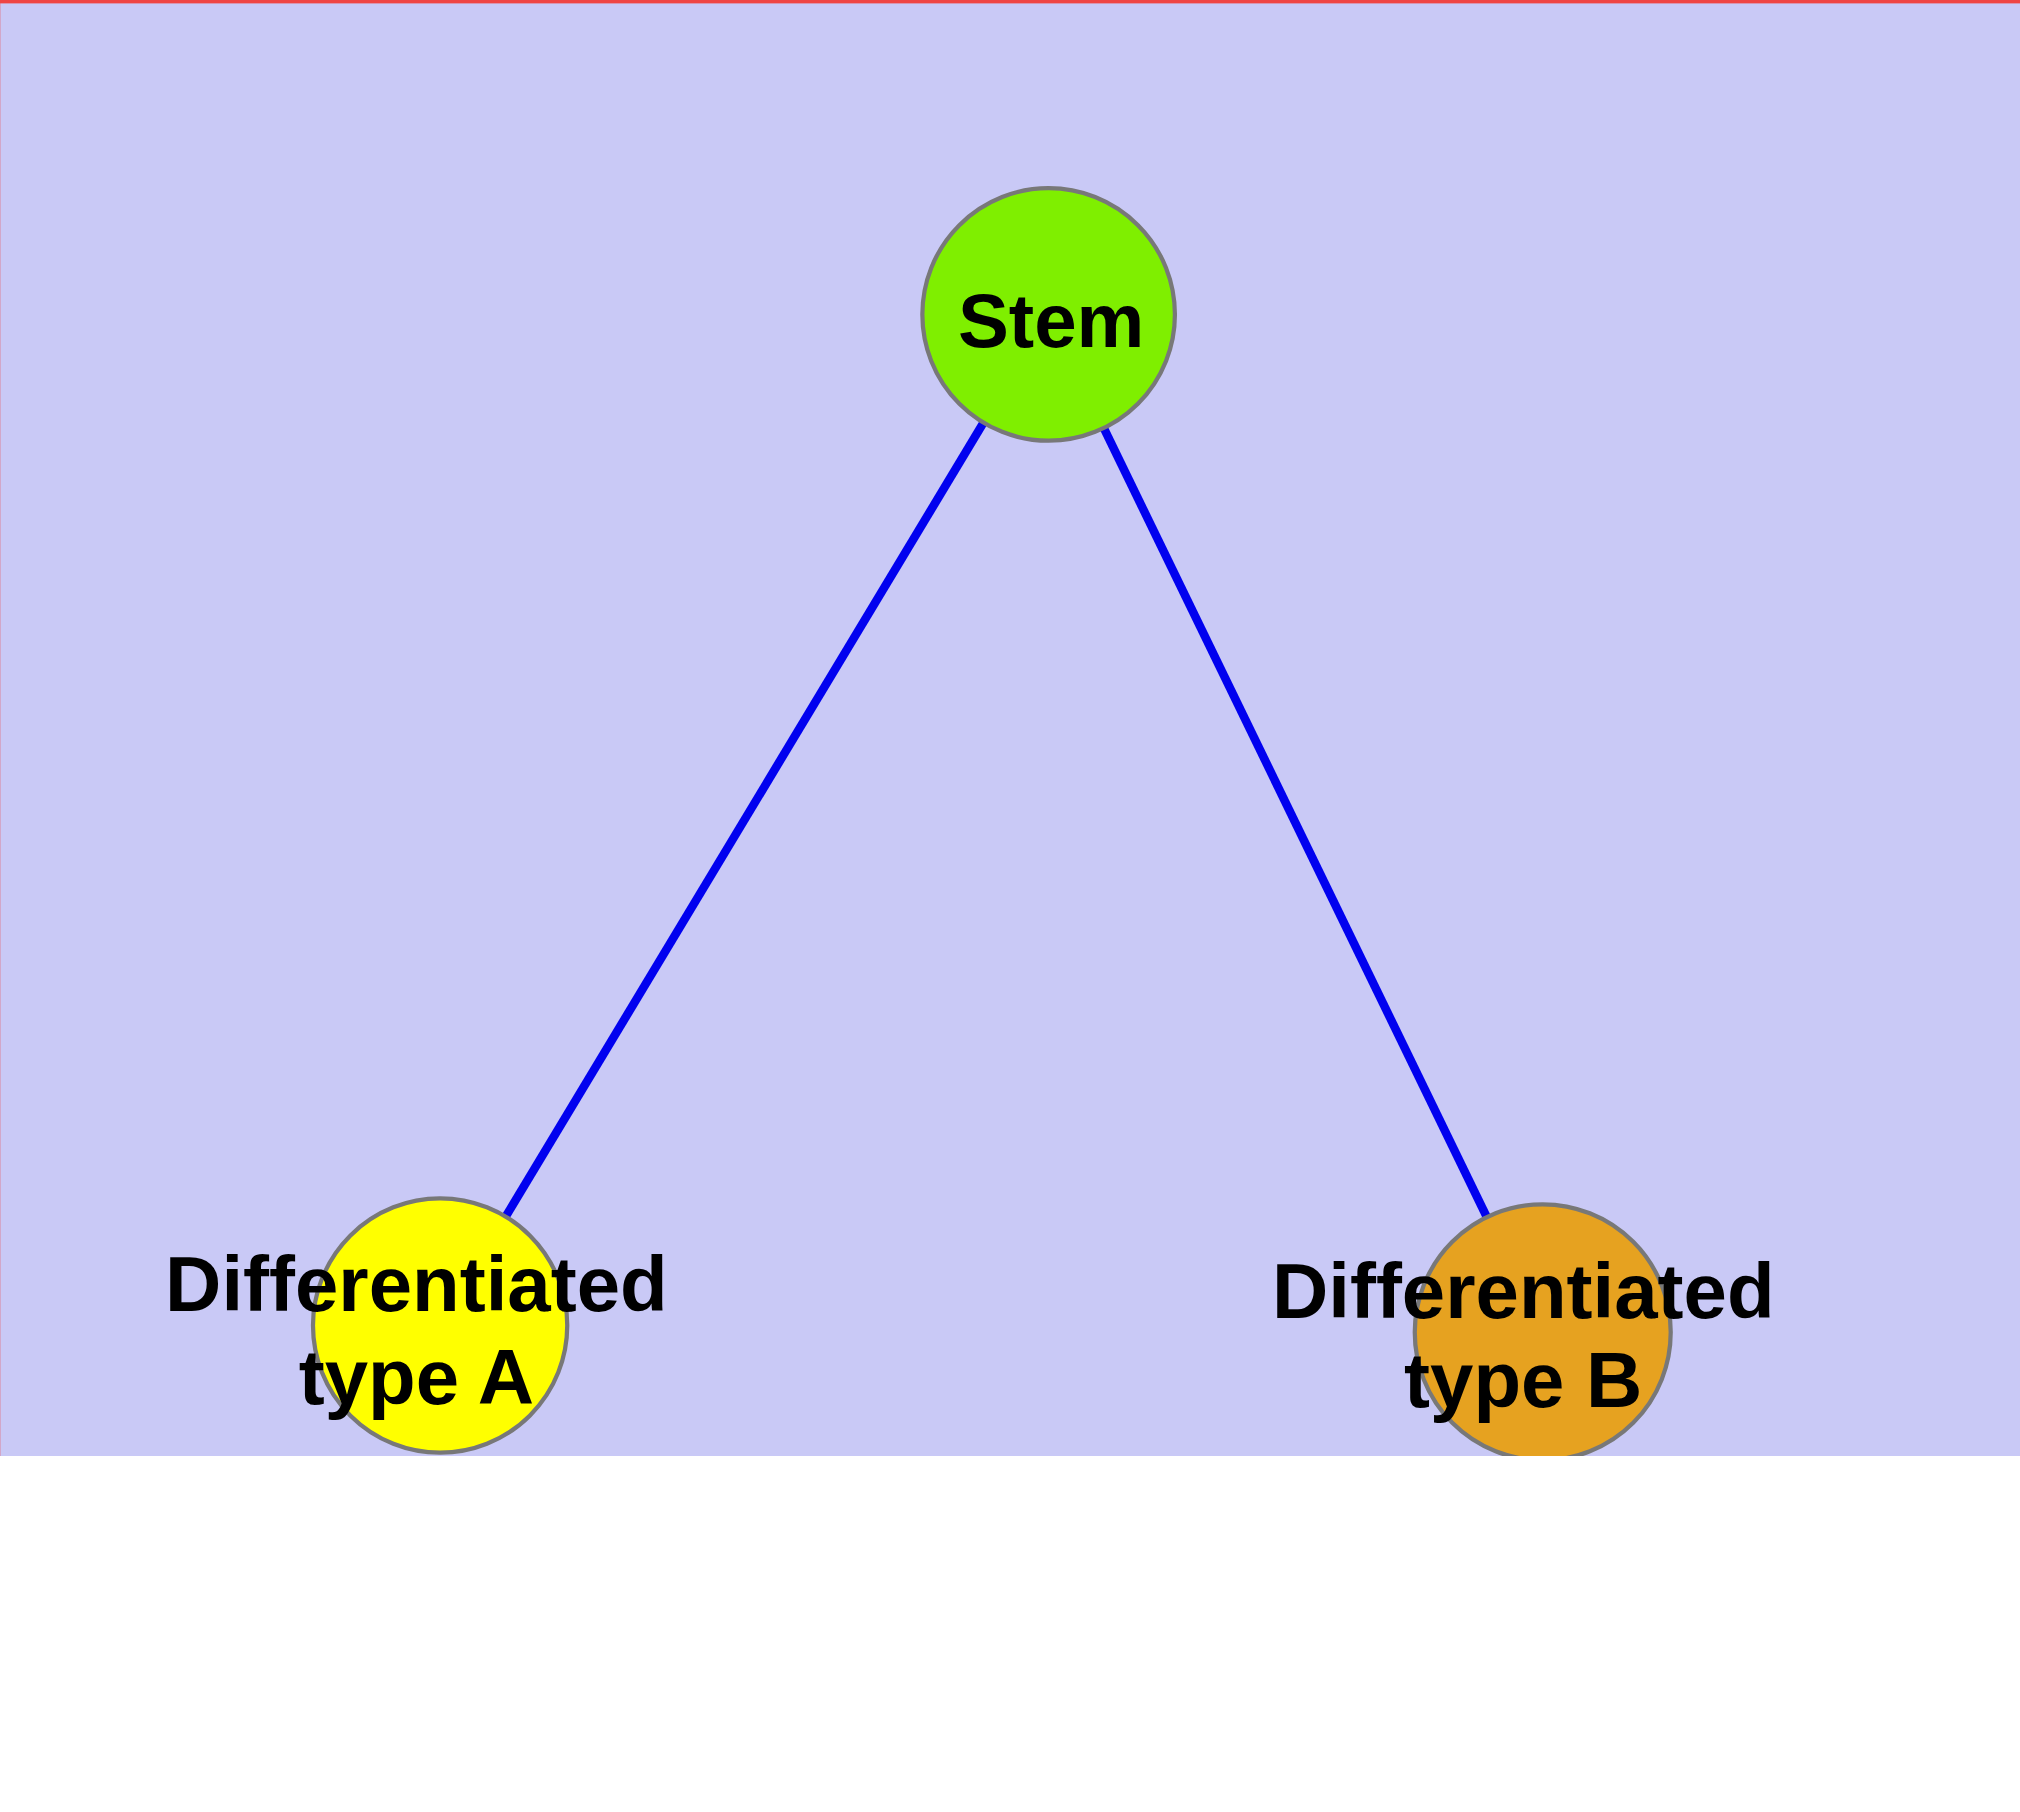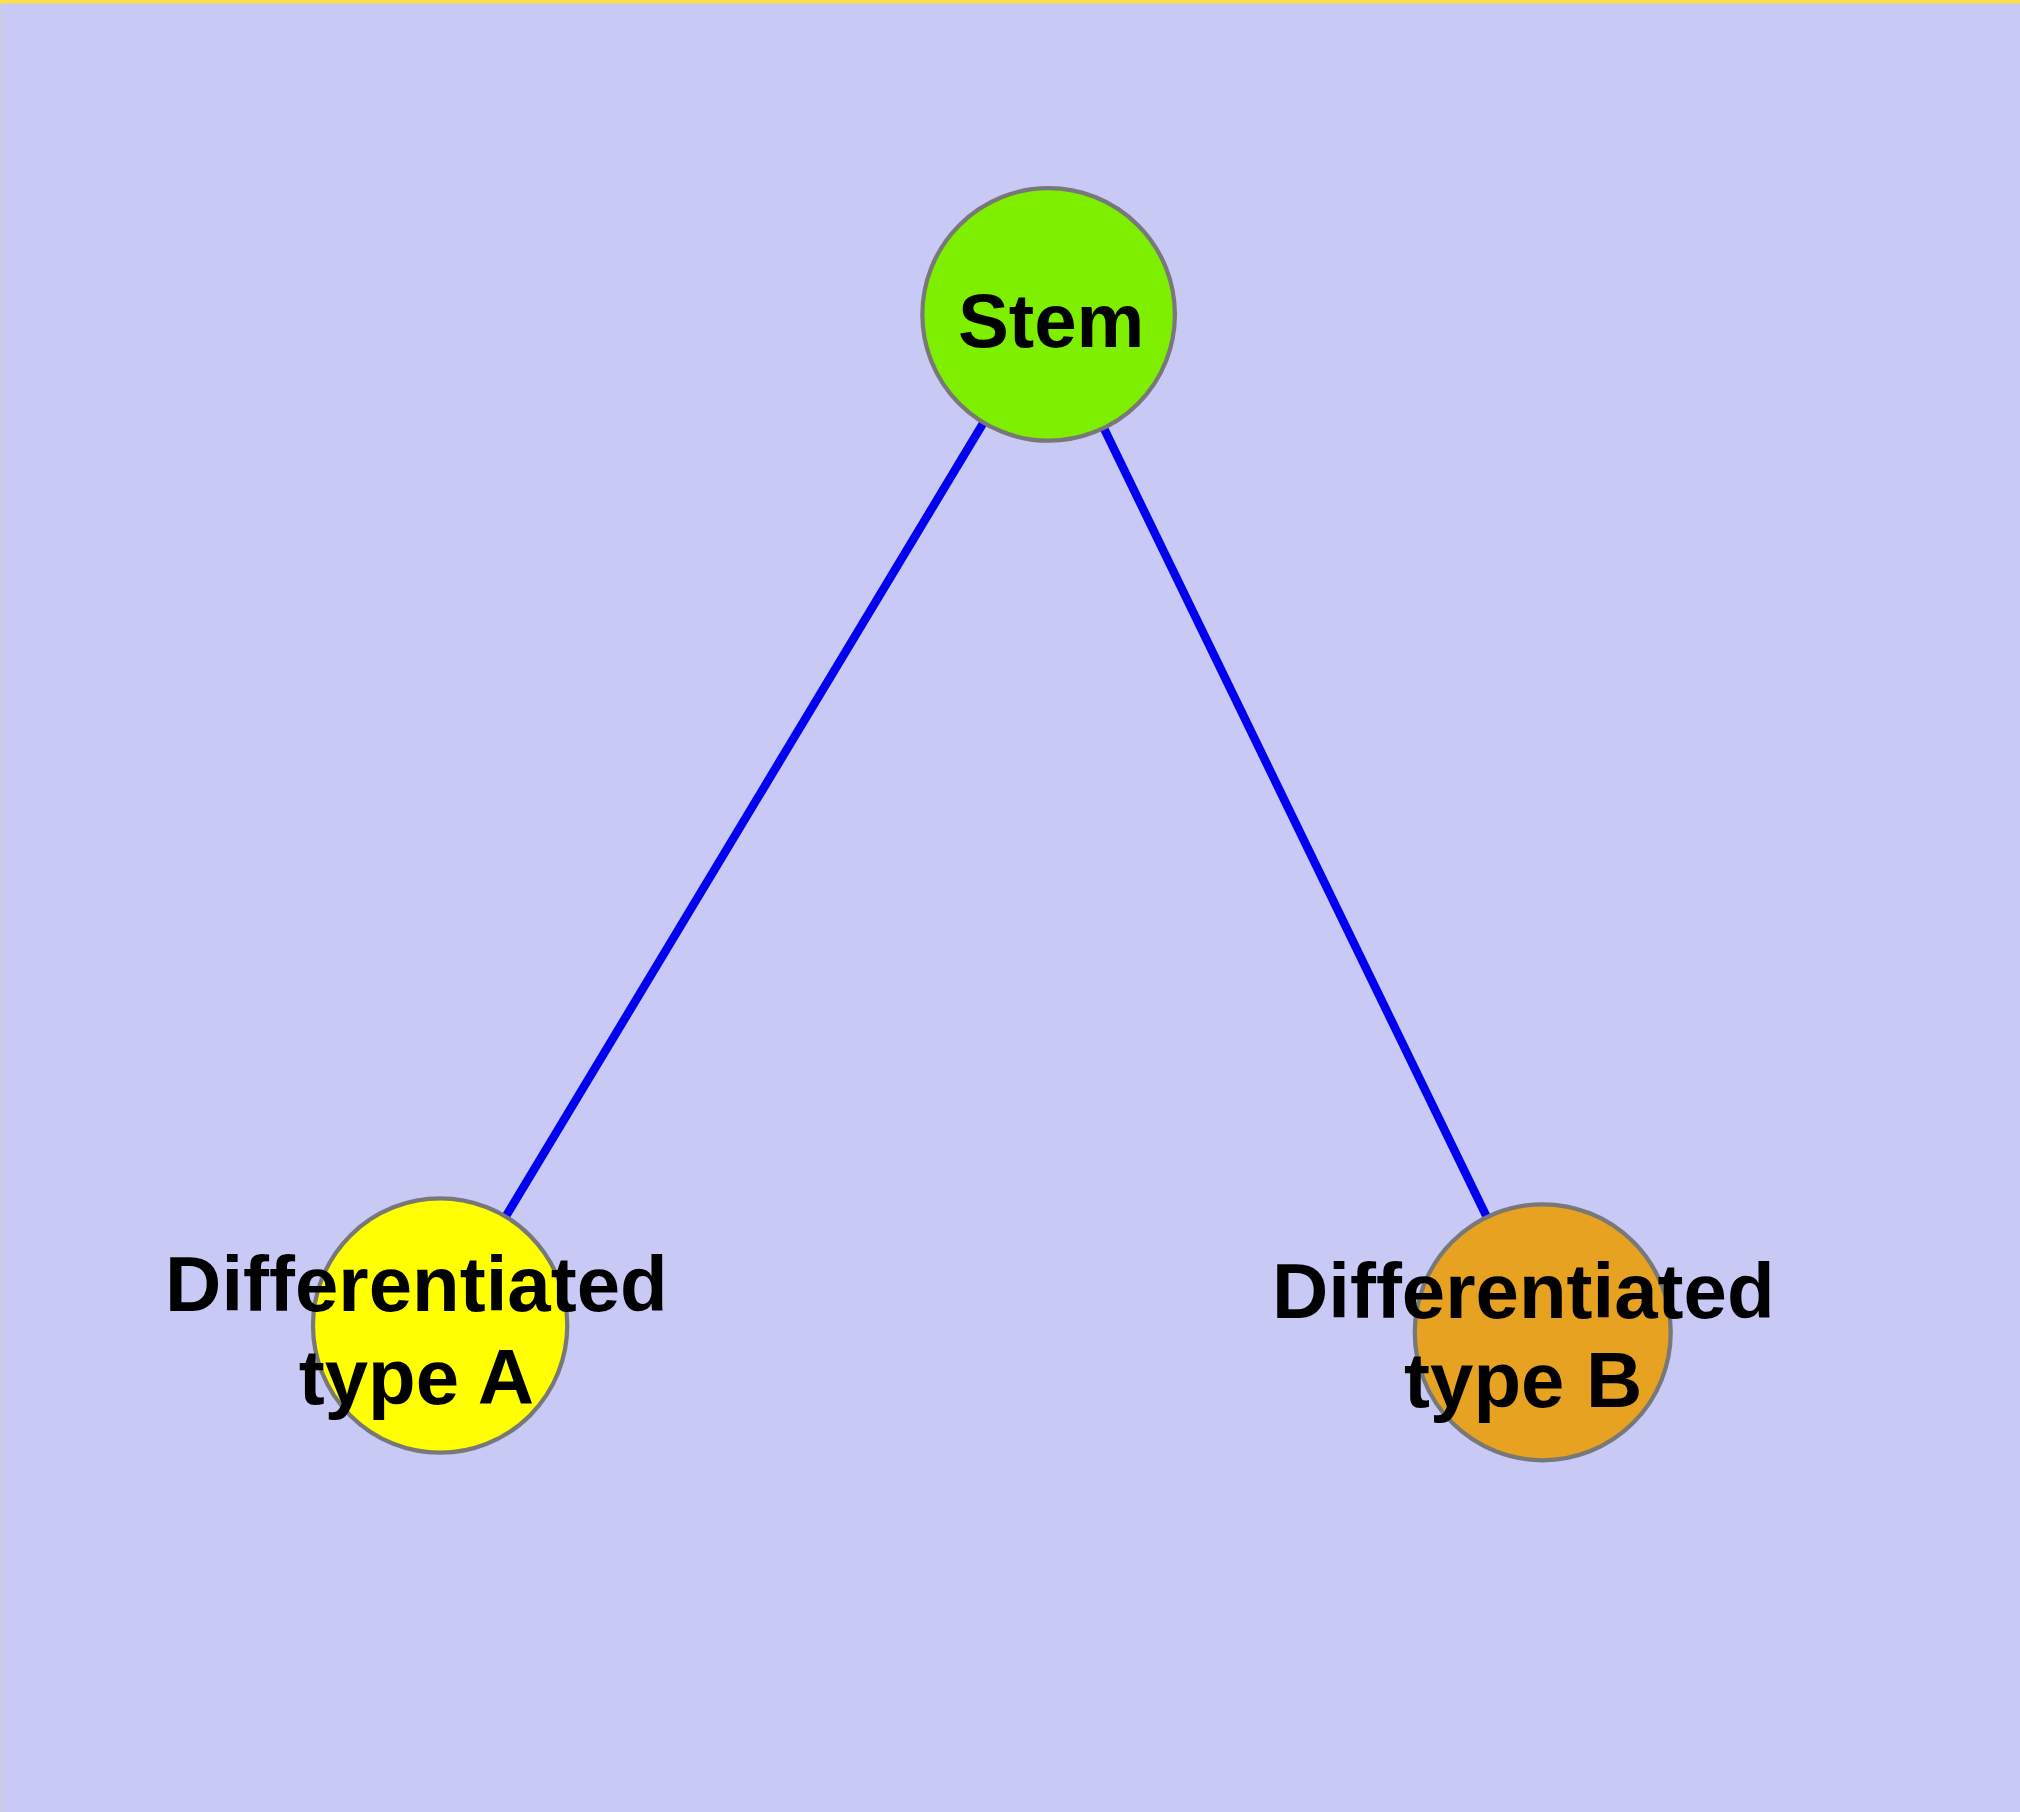--- a/index.html
+++ b/index.html
@@ -2,23 +2,23 @@
 <html style="font-size:13.6px"><head>
 <meta charset="utf-8">
 <style>
   html, body {
     margin: 0;
     padding: 0;
     background: #ffffff;
   }
   .stage {
     width: 2021px;
-    height: 1812px;
+    height: 1456px;
     position: relative;
-    background: #fde047;
+    background: #ef4444;
   }
   svg.graph {
     display: block;
   }
   .node-label {
     font-family: "Liberation Sans", sans-serif;
     font-weight: bold;
     font-size: 92px;
     text-anchor: middle;
     fill: #000000;

